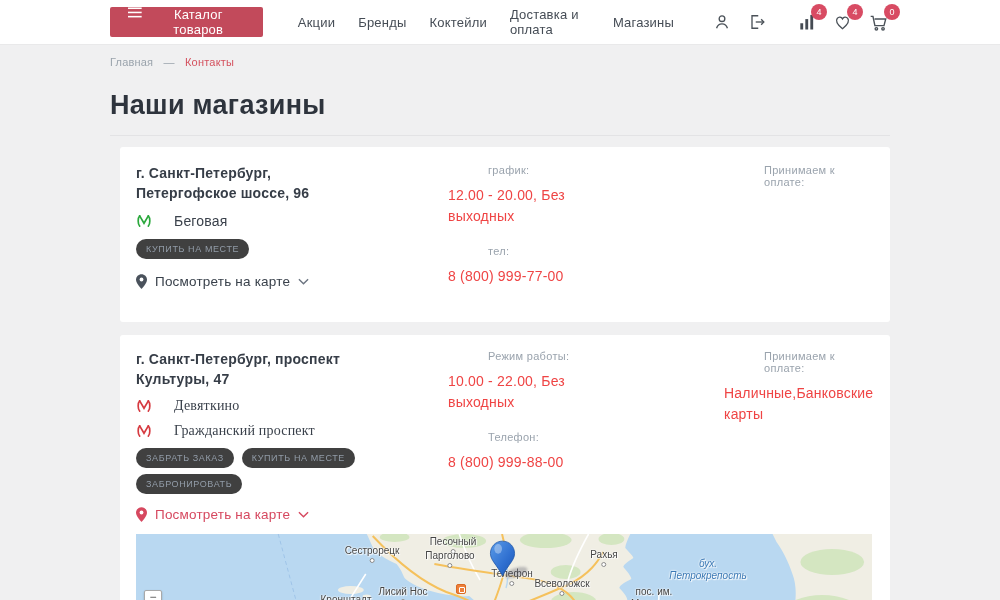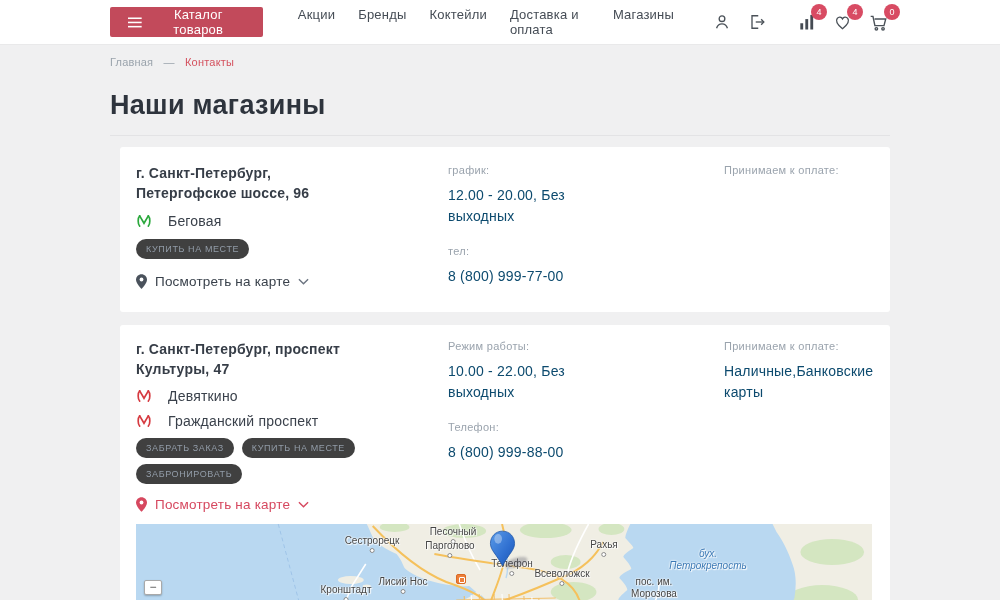--- a/index.html
+++ b/index.html
@@ -12,24 +12,24 @@
     -webkit-font-smoothing:antialiased;
   }
   
   .site-header {
     height:45px; background:#fff; border-bottom:1px solid #e9e9ea;
     display:flex; align-items:center; padding:0 110px;
   }
   .catalog-btn {
     background:#c24a5b; color:#fff; border:none; border-radius:2px;
     height:30px; padding:0 18px; font-size:13px; letter-spacing:.2px;
-    display:flex; align-items:center; gap:10px; cursor:pointer;
+    display:flex; align-items:flex-start; gap:10px; cursor:pointer;
     font-family:inherit;
   }
-  .main-nav { display:flex; margin-left:35px; }
+  .main-nav { display:flex; align-items:center; margin-left:35px; }
   .main-nav a {
     font-size:13px; color:#454c55; text-decoration:none; margin-right:23px;
     letter-spacing:.2px;
   }
   .header-spacer { flex:1; }
   .hicons { display:flex; align-items:center; }
   .hicon { position:relative; margin-left:15px; cursor:pointer; display:flex; }
   .hicon.gap { margin-left:30px; }
   .hicon svg { display:block; }
   .badge {
@@ -43,50 +43,50 @@
   .breadcrumb .crumb-sep { margin:0 7px; color:#9aa3ac; }
   .breadcrumb .crumb-current { color:#d4525f; }
   .page-title {
     font-size:27px; font-weight:600; color:#2e343d; letter-spacing:.3px;
     margin:22px 0 0 0;
   }
   .title-divider { border:none; border-top:1px solid #e3e3e5; margin:14px 0 0 0; }
   
   .store-card {
     background:#fff; border-radius:3px; width:770px; margin-left:10px;
-    padding:17px 18px 7px 16px;
+    padding:17px 18px 17px 16px;
     display:grid; grid-template-columns:312px 276px 1fr;
   }
   .store-card.first { margin-top:11px; }
   .store-card.second { margin-top:13px; padding-top:15px; }
   .store-address {
     font-size:14px; font-weight:bold; color:#363d47; line-height:1.4;
     max-width:215px; letter-spacing:.2px;
   }
   .metro-row {
-    display:flex; align-items:center; gap:16px; margin-top:10px;
+    display:flex; align-items:center; gap:22px; margin-top:10px;
     font-size:14px; color:#3a414b; letter-spacing:.2px;
   }
-  .store-card.second .metro-row { margin-top:9px; }
+  .store-card.second .metro-row { margin-top:9px;font-family:Liberation Serif, serif; }
   .metro-row + .metro-row { margin-top:8px; }
   .tags { display:flex; flex-wrap:wrap; gap:6px 8px; margin-top:10px; max-width:250px; }
   .store-card.second .tags { margin-top:9px; }
   .tag {
     background:#404040; color:#929ca8; font-size:9px; letter-spacing:.6px;
     padding:5px 10px; border-radius:11px; white-space:nowrap;
   }
   .map-link {
     display:flex; align-items:center; gap:8px; margin-top:15px;
     background:none; border:none; padding:0; cursor:pointer;
     font-size:13.5px; color:#39414b; font-family:inherit; letter-spacing:.2px;
   }
   .store-card.second .map-link { margin-top:13px; color:#d6485f; }
-  .info-label { font-size:11px; color:#9aa3ad; letter-spacing:.3px; }
+  .info-label { font-size:11px; color:#9aa3ad; letter-spacing:.3px;margin-left:40px; }
   .info-value {
-    font-size:14px; color:#0c4a6e; margin:9px 0 18px 0; line-height:1.5;
+    font-size:14px; color:#ef4444; margin:9px 0 18px 0; line-height:1.5;
     letter-spacing:.2px;
   }
   .col-mid .info-value { max-width:150px; }
   .col-right .info-value { max-width:192px; }
   
   .map-wrap { grid-column:1 / -1; margin-top:12px; }
   .map {
     position:relative; width:736px; height:130px; overflow:hidden;
     background:#f0eee4;
   }

